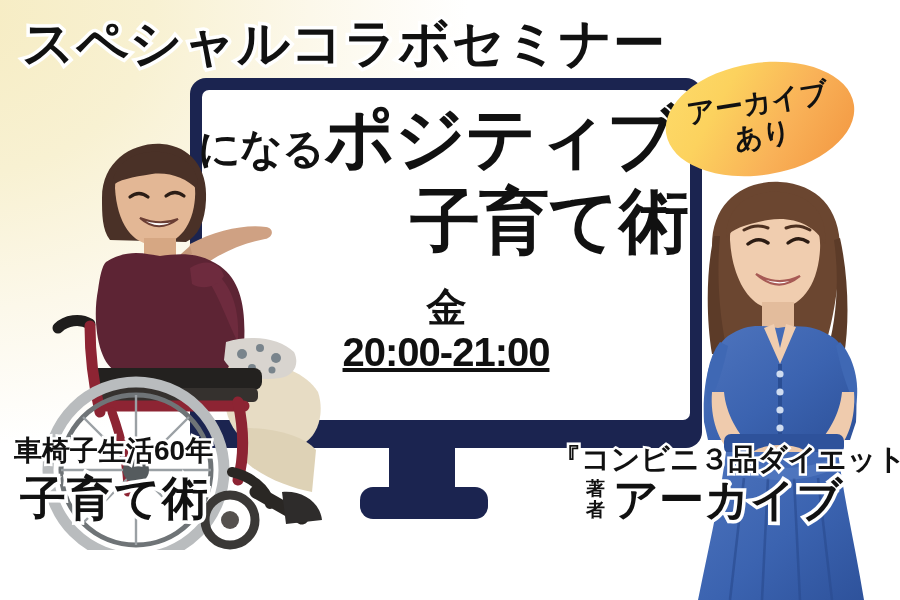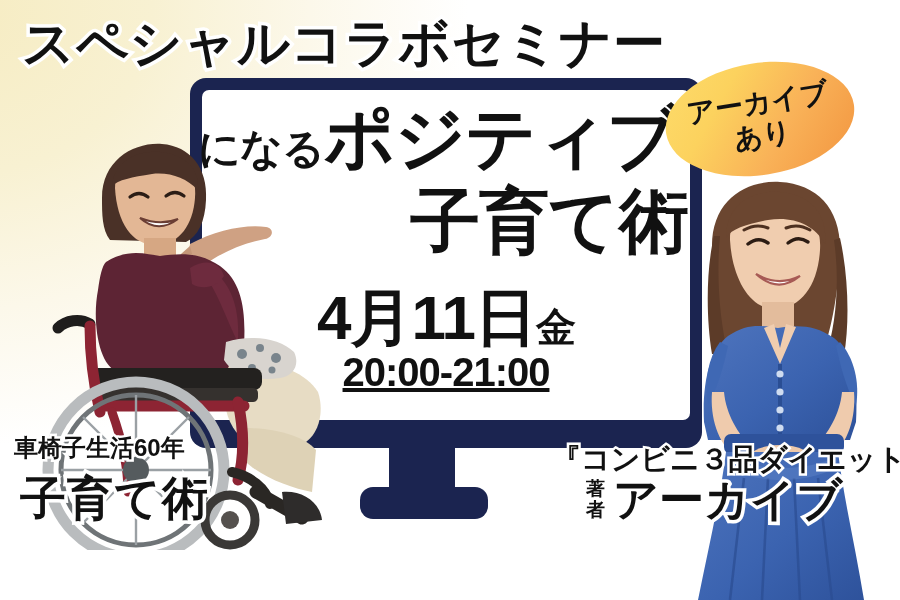--- a/index.html
+++ b/index.html
@@ -130,21 +130,21 @@
   #time-row {
     font-size:40px; letter-spacing:-1px; line-height:1.08;
     margin-top:2px;
     text-decoration:underline;
   }
 
   
   #speaker-a-caption {
     position:absolute; left:14px; top:432px;
     z-index:50;
-    font-size:24px; font-weight:bold;
+    font-size:28px; font-weight:bold;
     white-space:nowrap;
   }
   #speaker-a-name {
     position:absolute; left:20px; top:468px;
     z-index:50;
     font-size:46px; font-weight:bold;
     letter-spacing:1px;
     white-space:nowrap;
   }
 
@@ -360,21 +360,20 @@
     <div id="title-line2">子育て術</div>
   </div>
 
   <div id="badge">
     <span id="badge-l1">アーカイブ</span>
     <span id="badge-l2">あり</span>
   </div>
 
   <div id="datetime">
     <div id="date-row">
-      <span id="date-main">4月11日</span>
       <span id="date-dow">金</span>
     </div>
     <div id="time-row">20:00-21:00</div>
   </div>
 
   <div id="speaker-a-caption" class="outline-w-sm">車椅子生活60年</div>
   <div id="speaker-a-name" class="outline-w">子育て術</div>
 
   <div id="speaker-b-book" class="outline-w-sm">『コンビニ３品ダイエット』</div>
   <div id="speaker-b-row">

